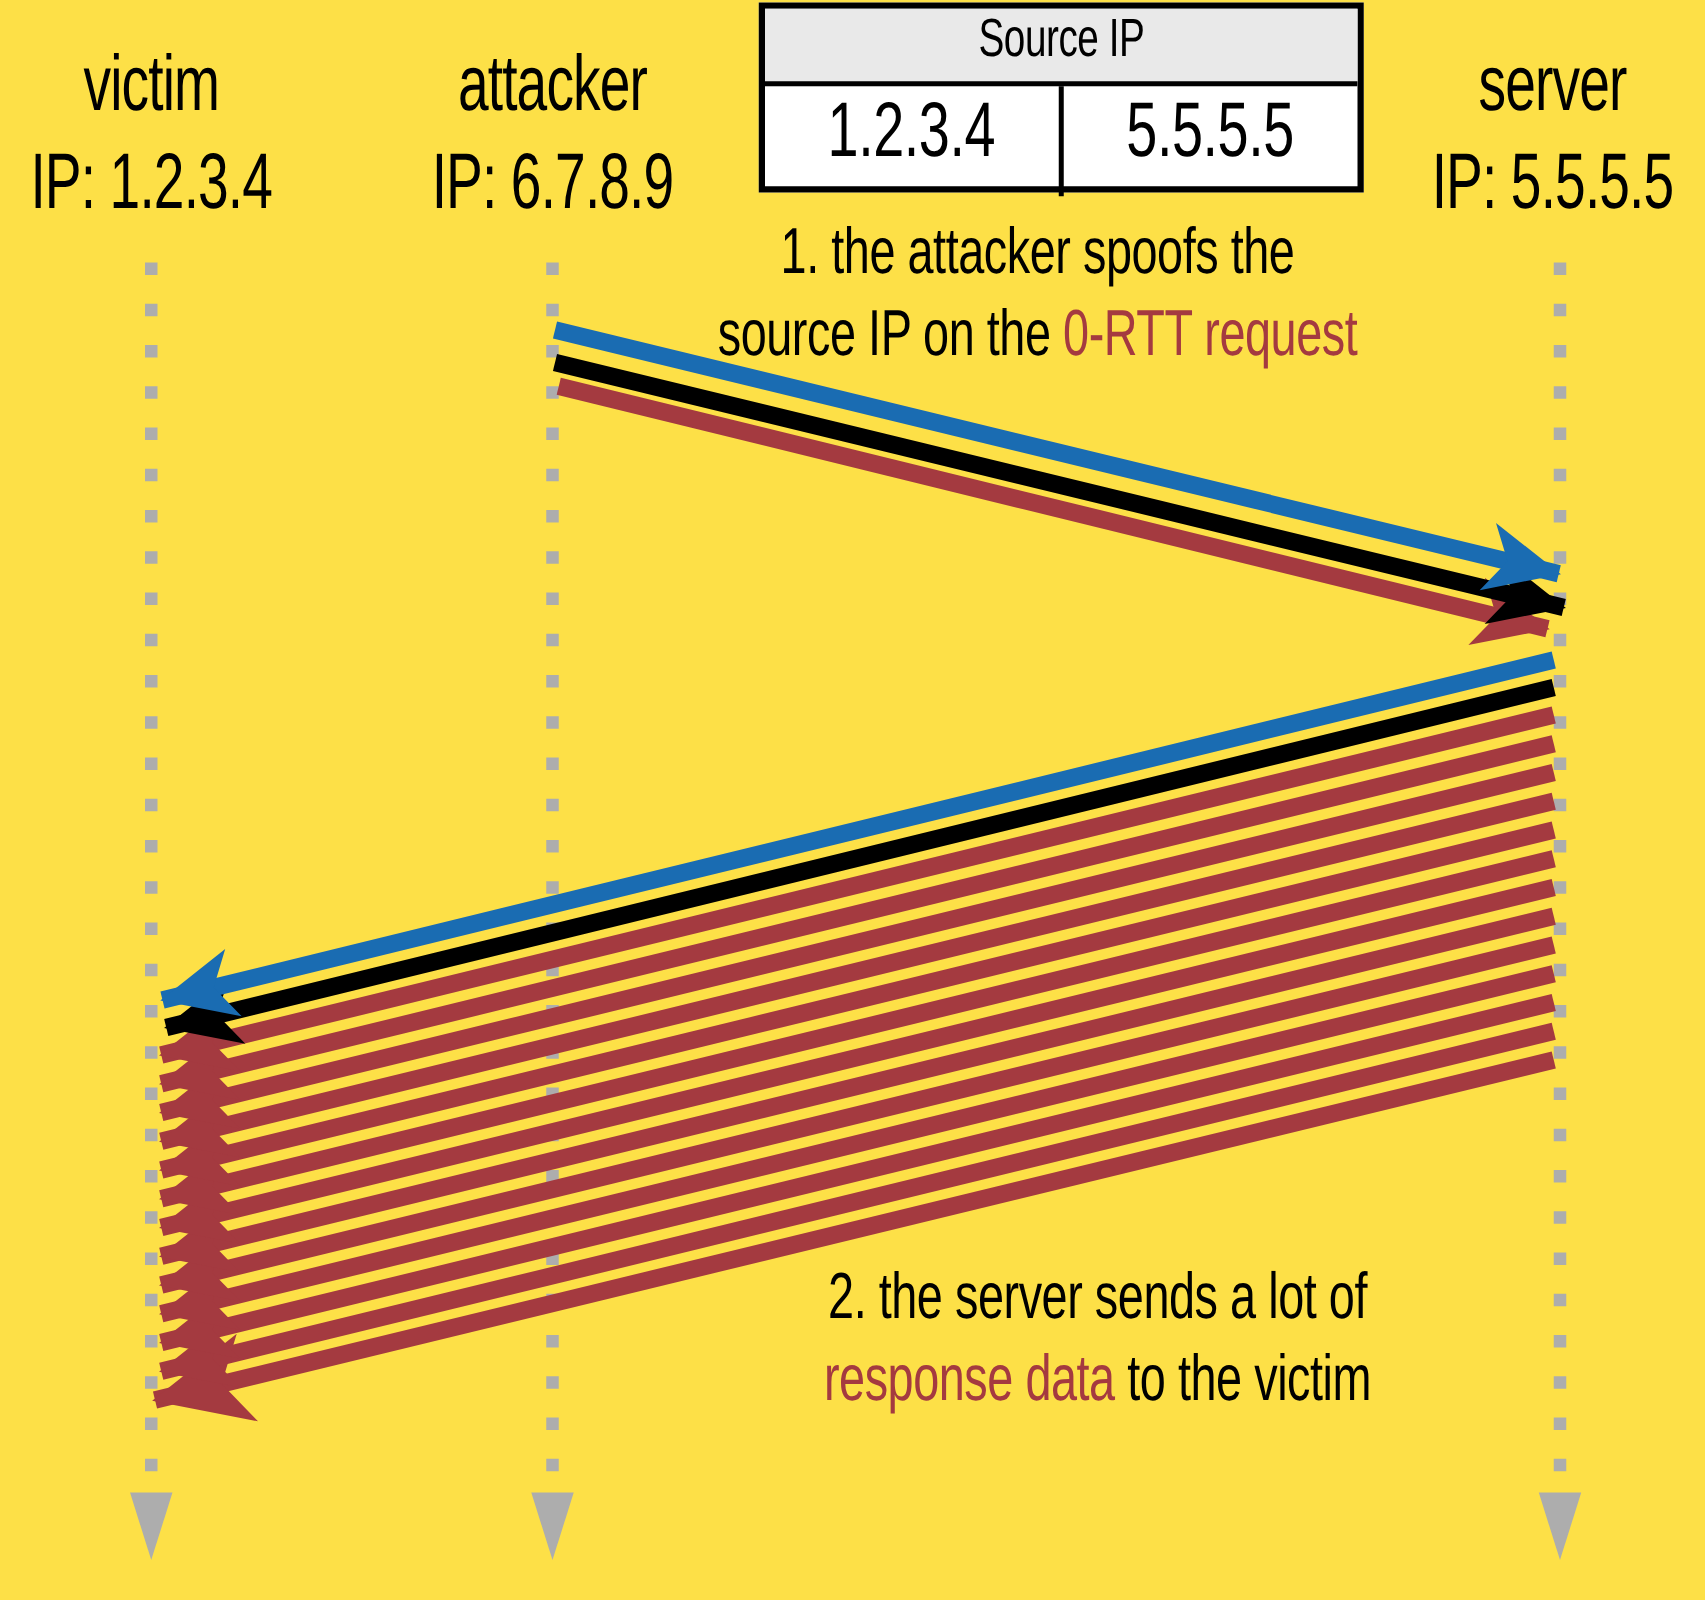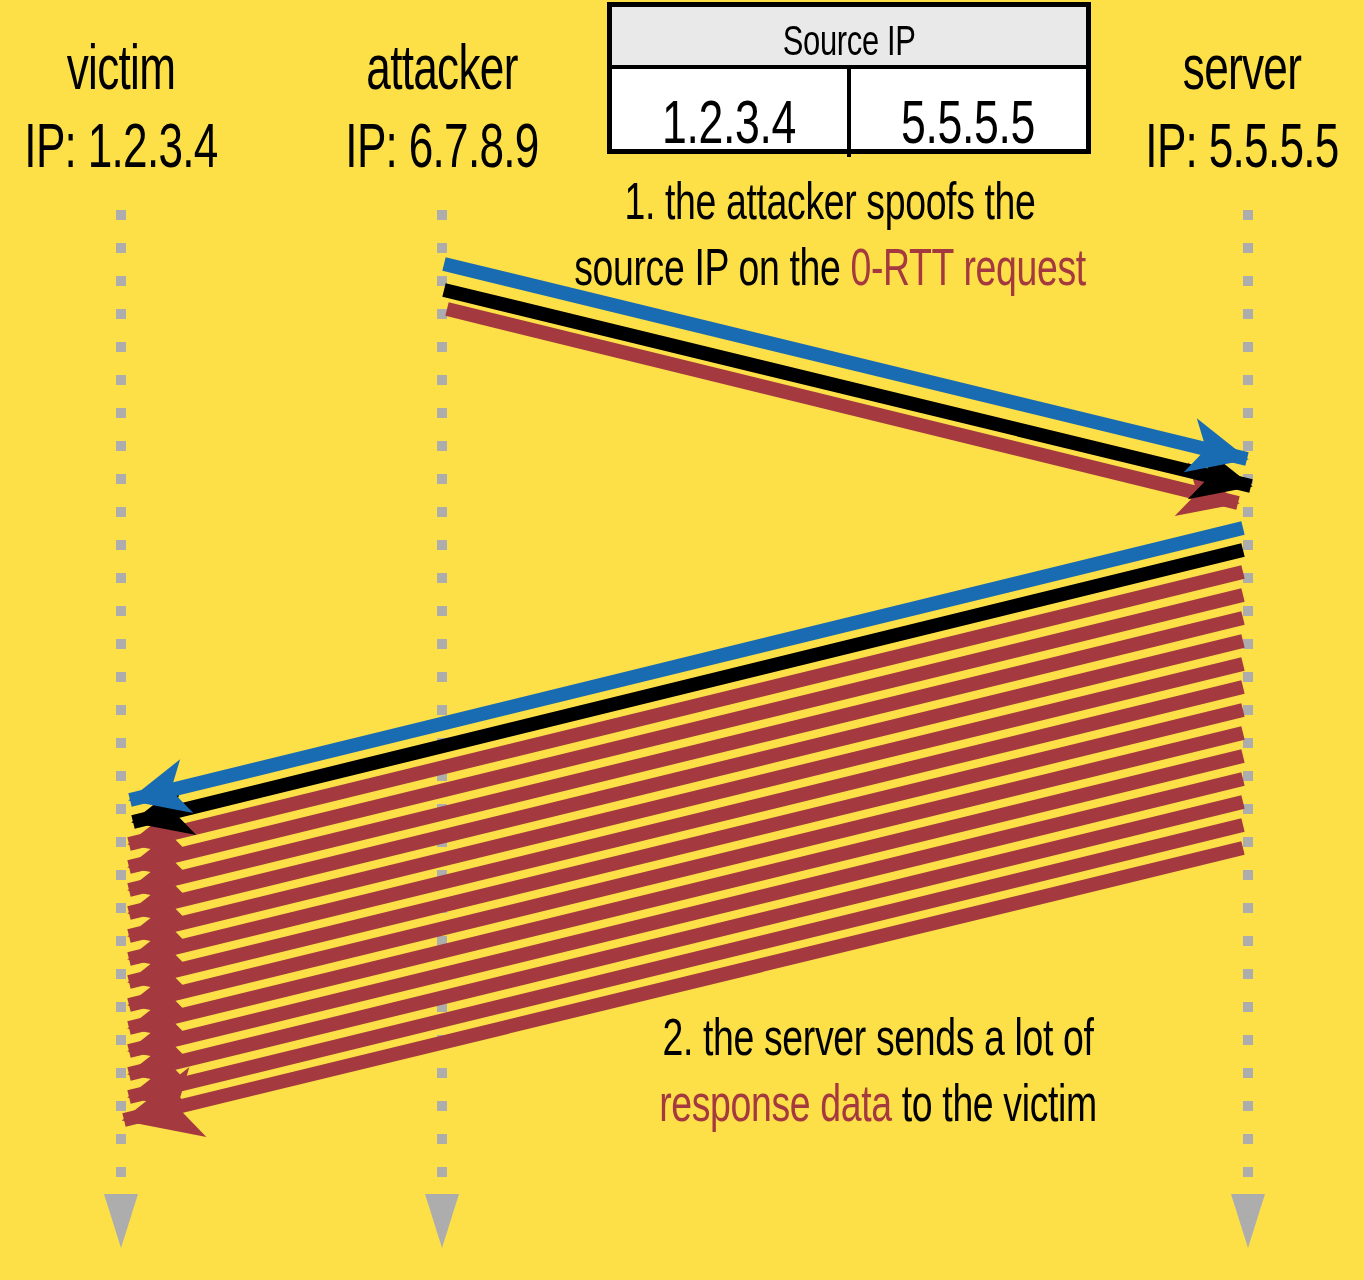--- a/index.html
+++ b/index.html
@@ -50,21 +50,21 @@
     height:58px;
     border-bottom:4px solid #000;
   }
   .ip-table .body-row{
     display:flex;
     height:88px;
   }
   .ip-table .cell{
     flex:1;
     display:flex;
-    align-items:flex-end;
+    align-items:flex-start;
     justify-content:center;
     overflow:visible;
   }
   .ip-table .body-row .cell + .cell{border-left:4px solid #000;}
   .ip-table .hdr-row .cell{font-size:43px;}
   .ip-table .body-row .cell{font-size:62px;}
   .ip-table .cell > span{
     transform:scaleX(0.72);
     transform-origin:50% 50%;
     white-space:nowrap;

